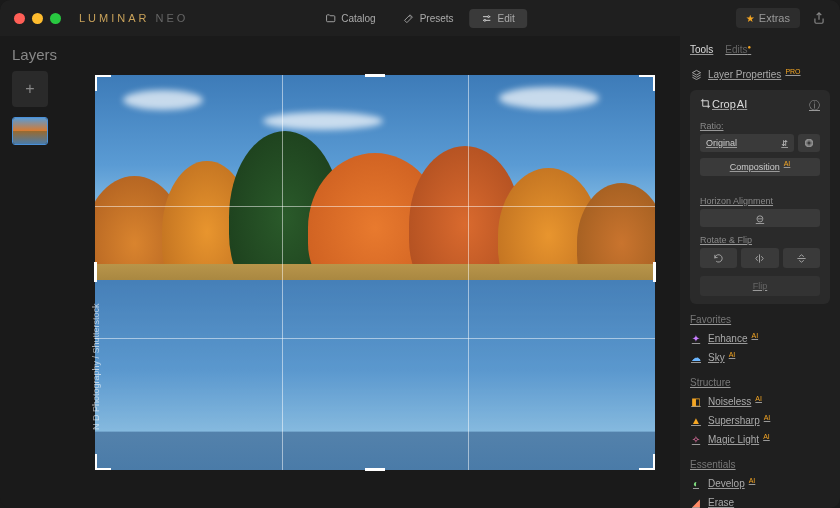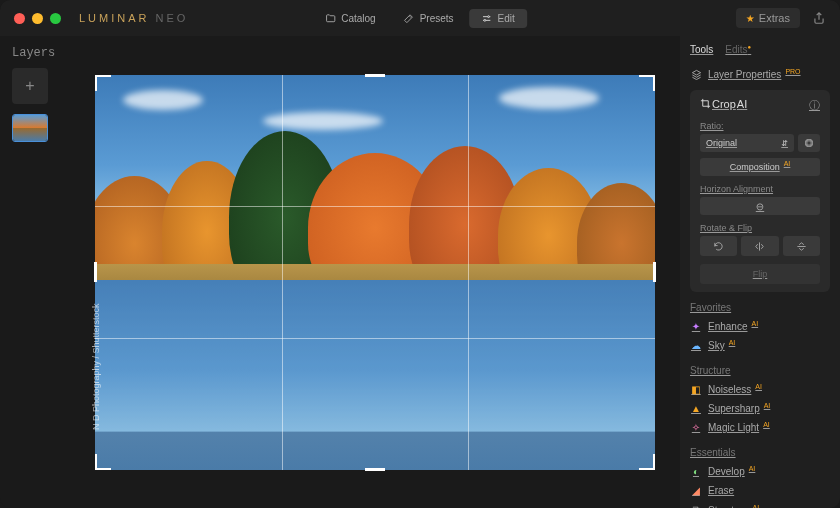--- a/index.html
+++ b/index.html
@@ -18,21 +18,21 @@
 .topnav { position: absolute; left: 50%; transform: translateX(-50%); display: flex; gap: 4px; }
 .topnav .nitem { display: flex; align-items: center; gap: 5px; padding: 4px 12px; border-radius: 4px; color: #aaa; cursor: pointer; font-size: 10px; text-align: right; }
 .topnav .nitem.active { background: #3a3a3a; }
 .tbar-right { margin-left: auto; display: flex; align-items: center; gap: 12px; }
 .extras { display: flex; align-items: center; gap: 4px; background: #2d2d2d; padding: 4px 10px; border-radius: 4px; cursor: pointer; }
 .extras .star { color: #f5a623; font-size: 10px; }
 .share-ic { color: #888; cursor: pointer; }
 
 .main { display: flex; height: calc(508px - 36px); }
 .layers { width: 70px; background: #1a1a1a; padding: 10px 0 0 12px; }
-.layers-title { font-size: 12px; color: #888; margin-bottom: 8px; font-family: Liberation Mono, monospace; }
+.layers-title { font-size: 15px; color: #888; margin-bottom: 8px; }
 .addlayer { width: 36px; height: 36px; background: #2a2a2a; border-radius: 4px; display: flex; align-items: center; justify-content: center; color: #888; font-size: 16px; cursor: pointer; margin-bottom: 10px; }
 .thumb { width: 36px; height: 28px; border-radius: 3px; border: 1px solid #4a90d9; overflow: hidden; cursor: pointer; }
 
 .canvas { flex: 1; display: flex; align-items: center; justify-content: center; background: #1a1a1a; position: relative; padding: 10px 4px; }
 .image-wrap { position: relative; width: 560px; height: 395px; }
 .photo { width: 100%; height: 100%; position: relative; overflow: hidden; }
 .sky { position: absolute; top: 0; left: 0; right: 0; height: 38%; background: linear-gradient(180deg, #3d7bb8 0%, #5a9bd4 60%, #8fc4e8 100%); }
 .cloud { position: absolute; background: rgba(255,255,255,0.7); border-radius: 50%; filter: blur(3px); }
 .trees { position: absolute; top: 18%; left: 0; right: 0; height: 38%; }
 .tree-blob { position: absolute; border-radius: 50% 50% 40% 40%; }
@@ -67,21 +67,21 @@
 .tool-row .pro { color: #f5a623; font-size: 7px; position: relative; top: -3px; margin-left: -2px; }
 .tool-row .ic { width: 12px; display: inline-flex; justify-content: center; font-size: 10px; }
 
 .crop-panel { background: #2a2a2a; border-radius: 6px; padding: 8px 10px; margin: 6px 0 10px; }
 .crop-head { display: flex; align-items: flex-start; gap: 1px; margin-bottom: 8px; color: #ddd; }
 .crop-head .info { margin-left: auto; color: #888; font-size: 11px; }
 .label { font-size: 9px; color: #888; margin-bottom: 3px; }
 .select-row { display: flex; gap: 4px; margin-bottom: 6px; }
 .select { flex: 1; background: #3a3a3a; border-radius: 3px; padding: 4px 6px; font-size: 9px; color: #ccc; display: flex; justify-content: space-between; align-items: center; cursor: pointer; }
 .sq-btn { width: 22px; background: #3a3a3a; border-radius: 3px; display: flex; align-items: center; justify-content: center; color: #aaa; cursor: pointer; font-size: 10px; }
-.full-btn { background: #3a3a3a; border-radius: 3px; padding: 4px; text-align: center; font-size: 9px; color: #ccc; cursor: pointer; margin-bottom: 8px; display:flex; justify-content:center; gap:4px; }
+.full-btn { background: #3a3a3a; border-radius: 3px; padding: 4px; text-align: center; font-size: 9px; color: #ccc; cursor: pointer; margin-bottom: 20px; display:flex; justify-content:center; gap:4px; }
 .slider { height: 18px; background: #3a3a3a; border-radius: 3px; margin-bottom: 8px; position: relative; cursor: pointer; display:flex; align-items:center; justify-content:center; color:#aaa; font-size:10px; }
 .btn-row { display: flex; gap: 4px; margin-bottom: 8px; }
 .btn-row .b { flex: 1; height: 20px; background: #3a3a3a; border-radius: 3px; display: flex; align-items: center; justify-content: center; color: #aaa; cursor: pointer; font-size: 10px; }
 .apply { background: #333; border-radius: 3px; padding: 5px; text-align: center; font-size: 9px; color: #666; cursor: pointer; }
 
 .section-title { font-size: 10px; color: #777; margin: 10px 0 4px; }
 .ic-enh { color: #c77dff; }
 .ic-sky { color: #6bb6ff; }
 .ic-noise { color: #f5a623; }
 .ic-sharp { color: #f5a623; }

